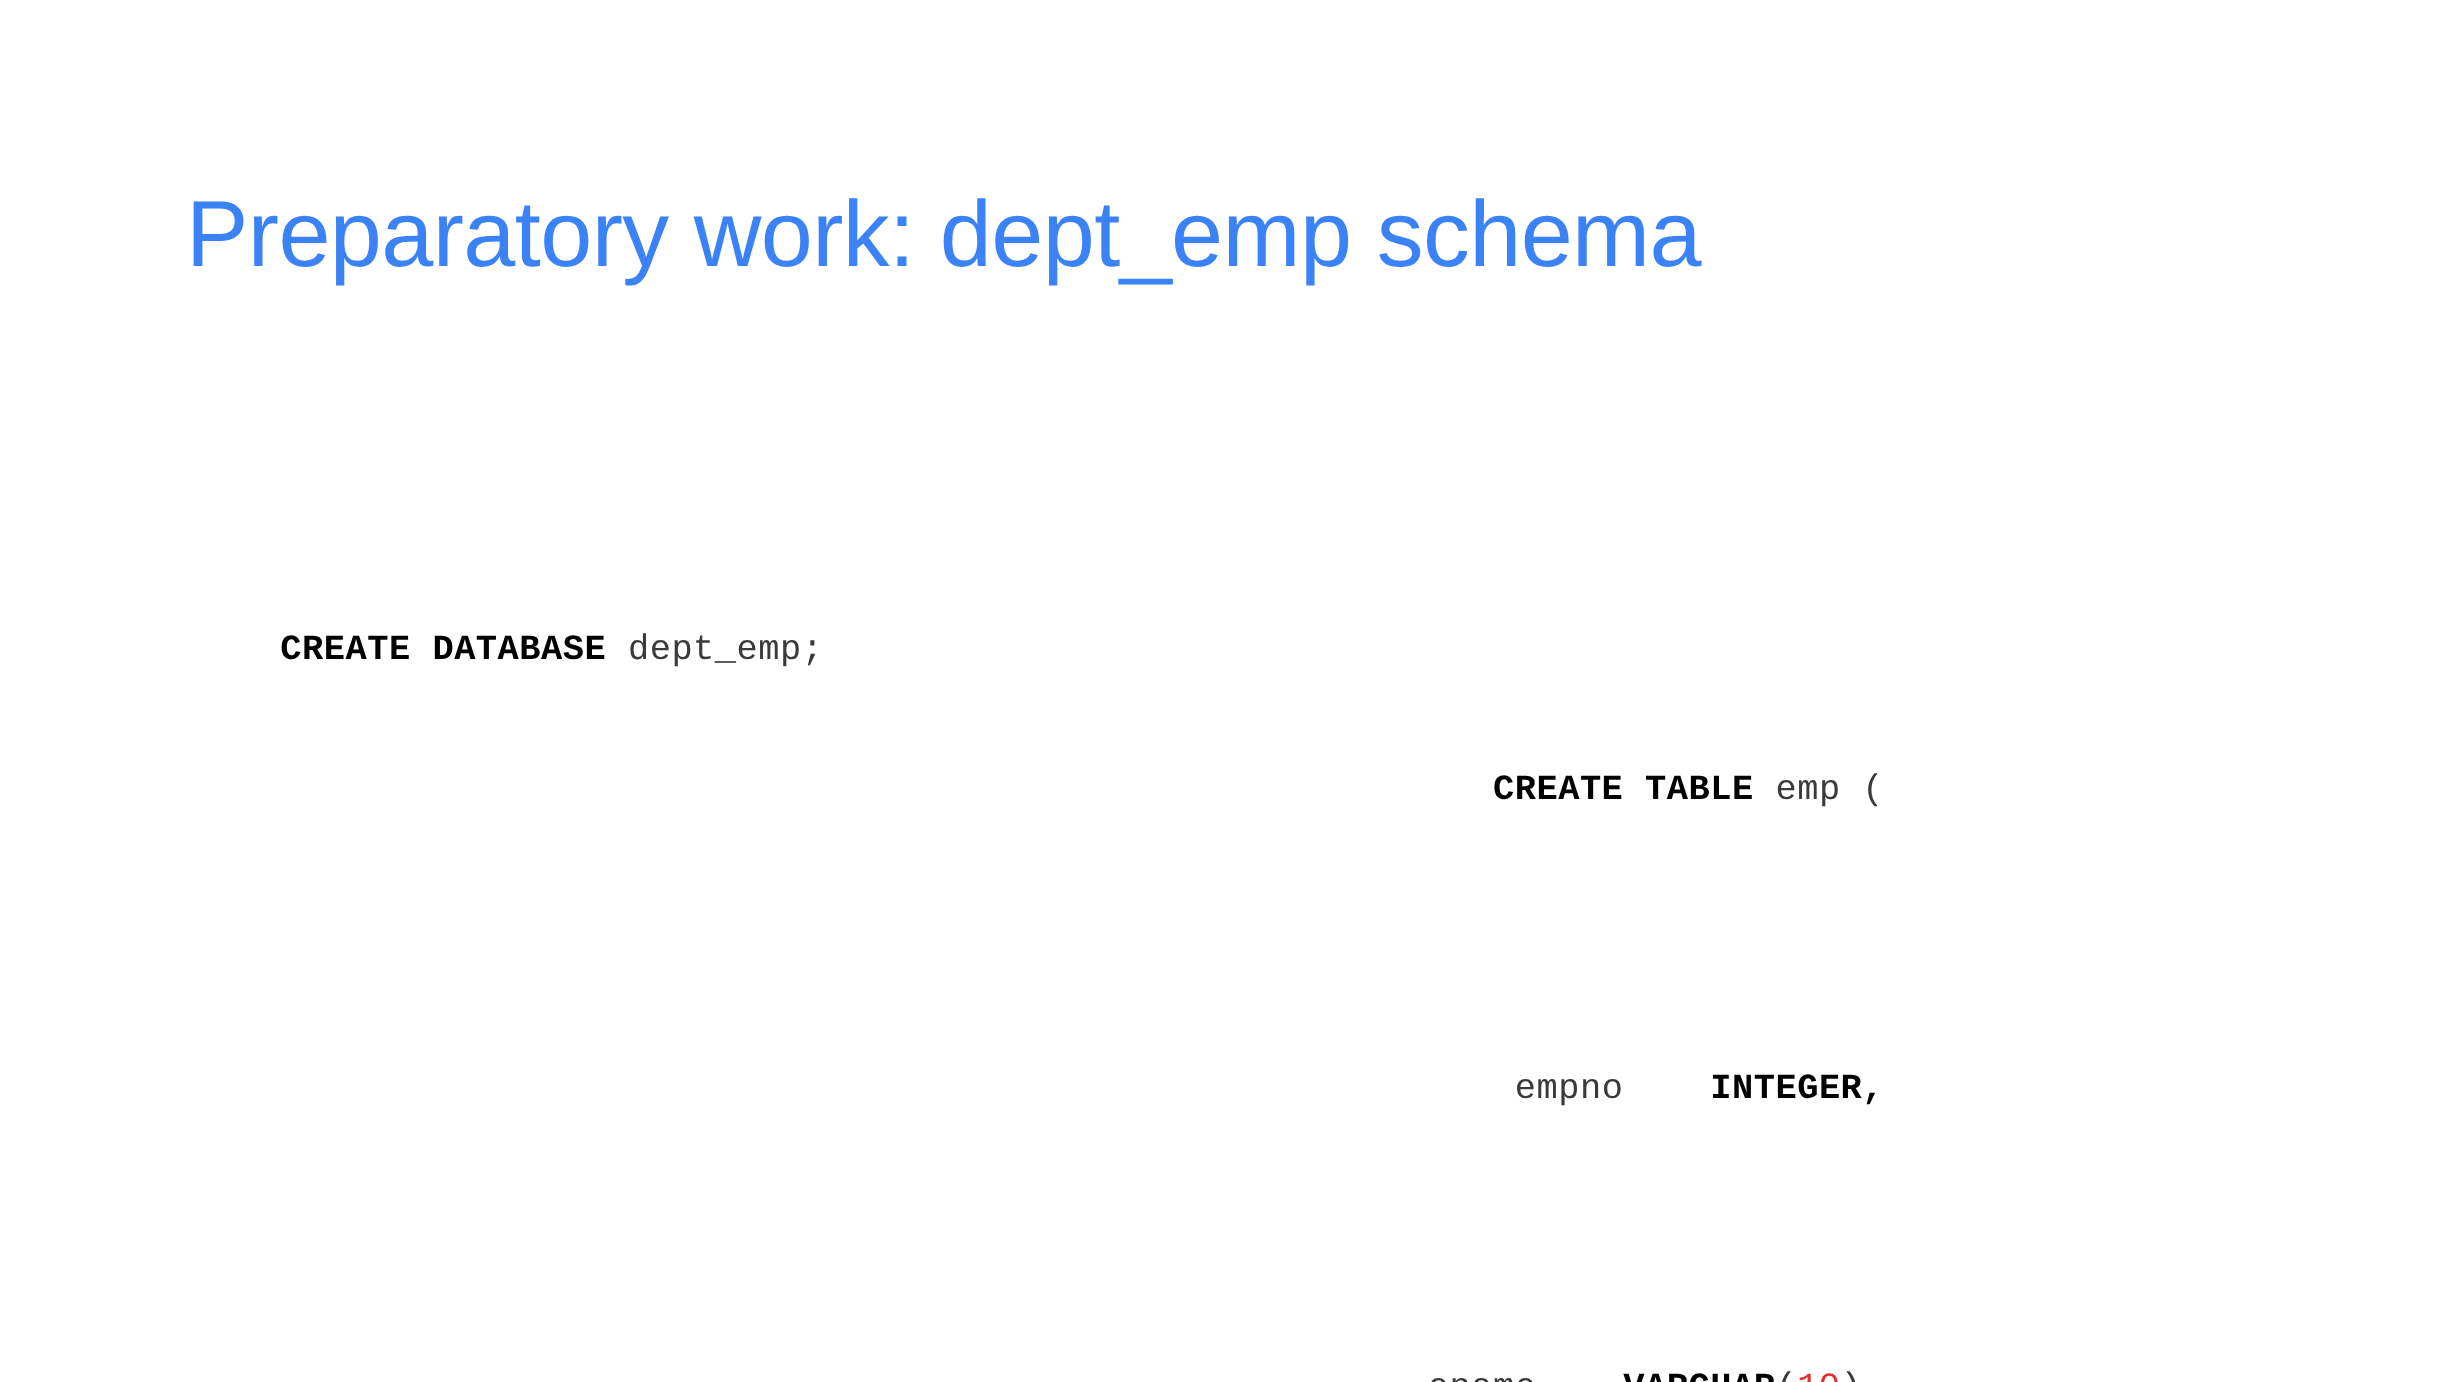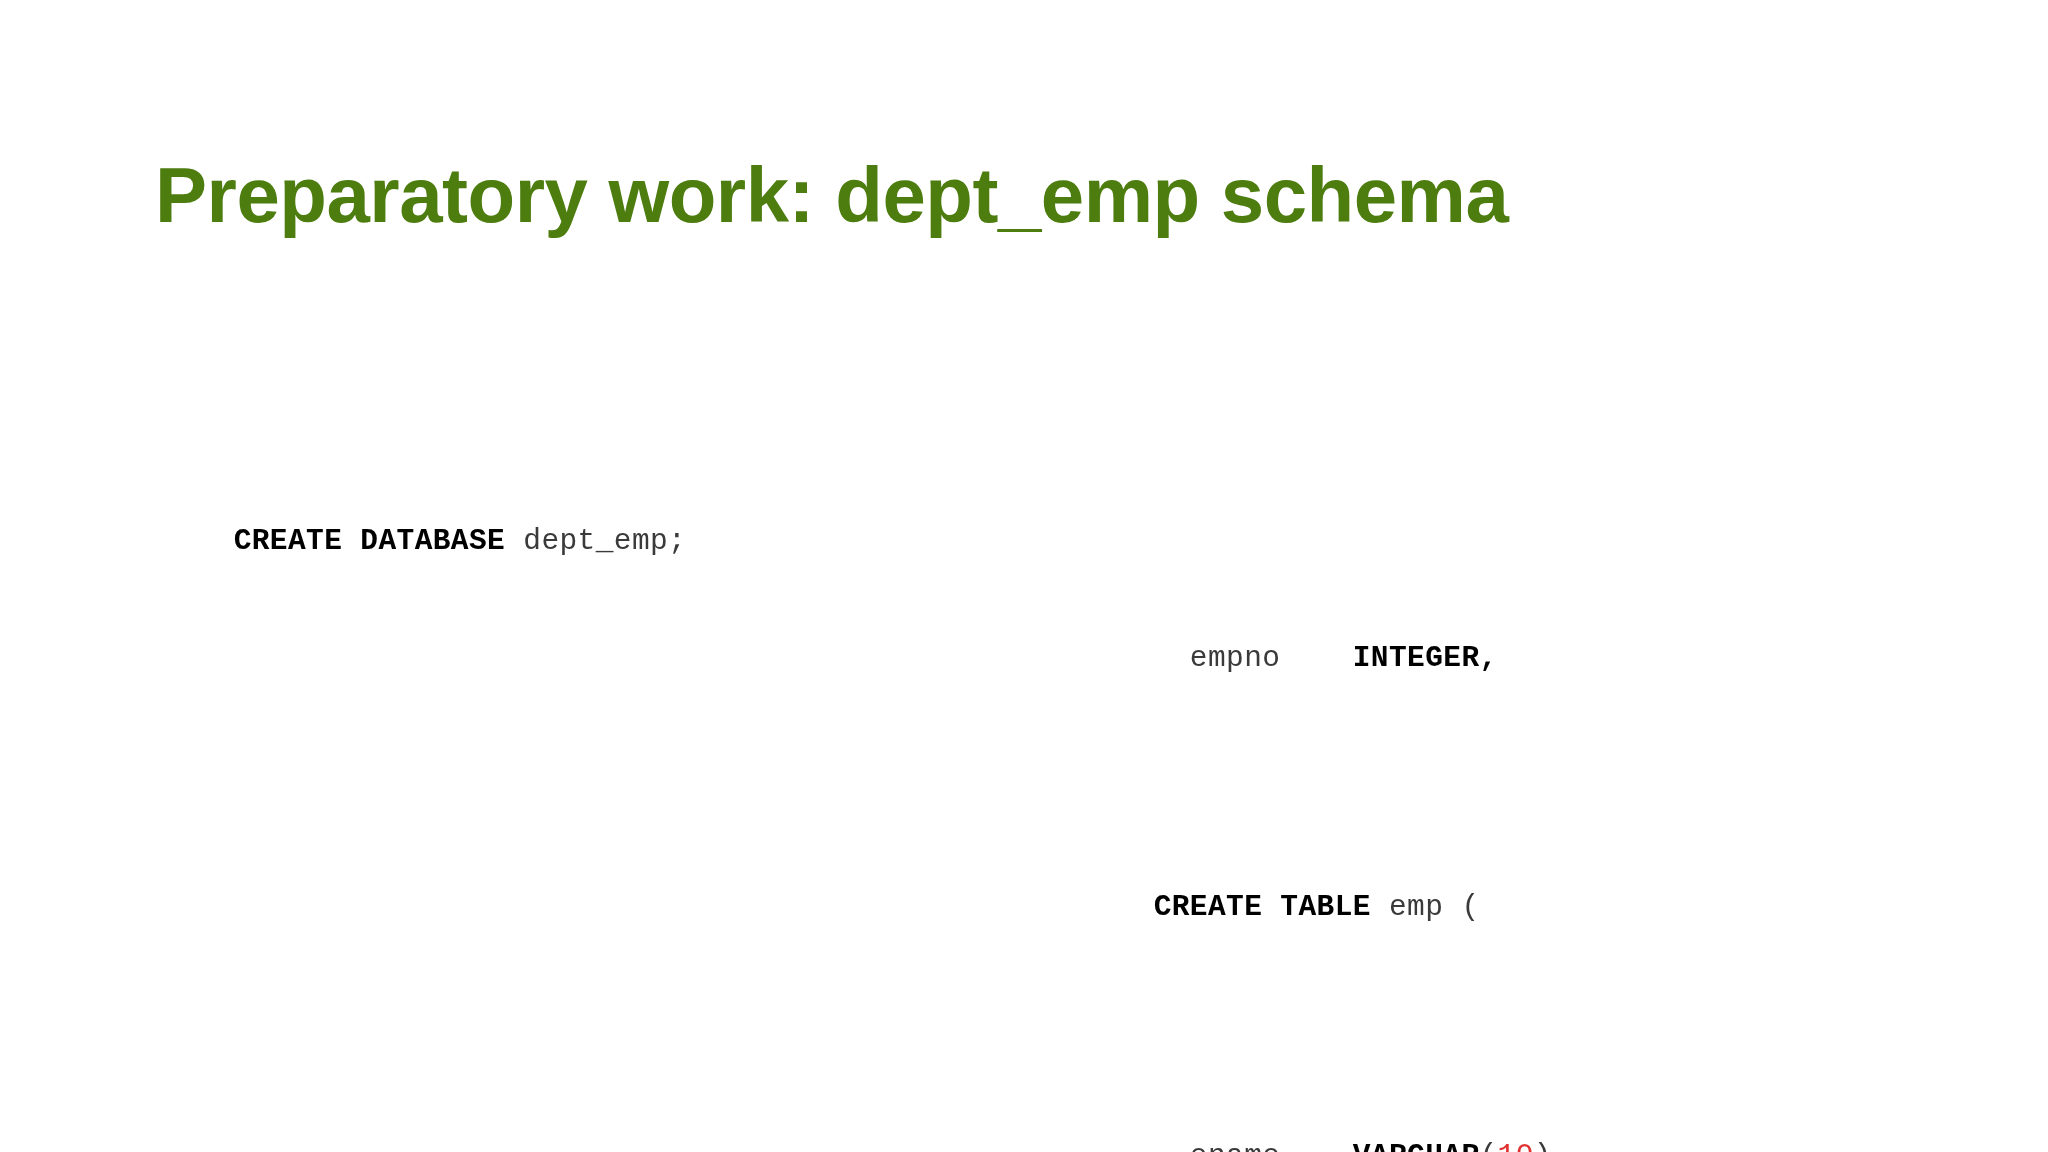--- a/index.html
+++ b/index.html
@@ -22,25 +22,25 @@
     background: #ffffff;
   }
 
   
   .slide-title {
     position: absolute;
     left: 155px;
     top: 100px;
     width: 1700px;
     font-family: "Liberation Sans", sans-serif;
-    font-weight: 700;
+    font-weight: 400;
     font-size: 78px;
     line-height: 1.12;
     letter-spacing: -0.5px;
-    color: #4d7c0f;
+    color: #3b82f6;
     white-space: pre;
   }
 
   
   .code-block {
     position: absolute;
     font-family: "Liberation Mono", "DejaVu Sans Mono", monospace;
     font-size: 29.5px;
     line-height: 41.5px;
     color: #1a1a1a;
@@ -54,20 +54,21 @@
   }
 
   #code-right {
     left: 1045px;
     top: 472px;
   }
 
   .code-line {
     white-space: pre;
     min-height: 41.5px;
+    text-align: right;
   }
 
   .code-line.blank {
     height: 41.5px;
   }
 
   
   .kw {
     font-weight: bold;
     color: #000000;
@@ -113,25 +114,25 @@
 
     
 
     
 
   </div>
 
   <div class="code-block" id="code-right">
 
     <div class="code-line">
-      <span class="id">  empno    </span><span class="kw">INTEGER,</span>
+      <span class="kw">CREATE TABLE</span><span class="id"> emp (</span>
     </div>
 
     <div class="code-line">
-      <span class="kw">CREATE TABLE</span><span class="id"> emp (</span>
+      <span class="id">  empno    </span><span class="kw">INTEGER,</span>
     </div>
 
     <div class="code-line">
       <span class="id">  ename    </span><span class="kw">VARCHAR</span><span class="pn">(</span><span class="num">10</span><span class="pn">),</span>
     </div>
 
     
 
     
 

